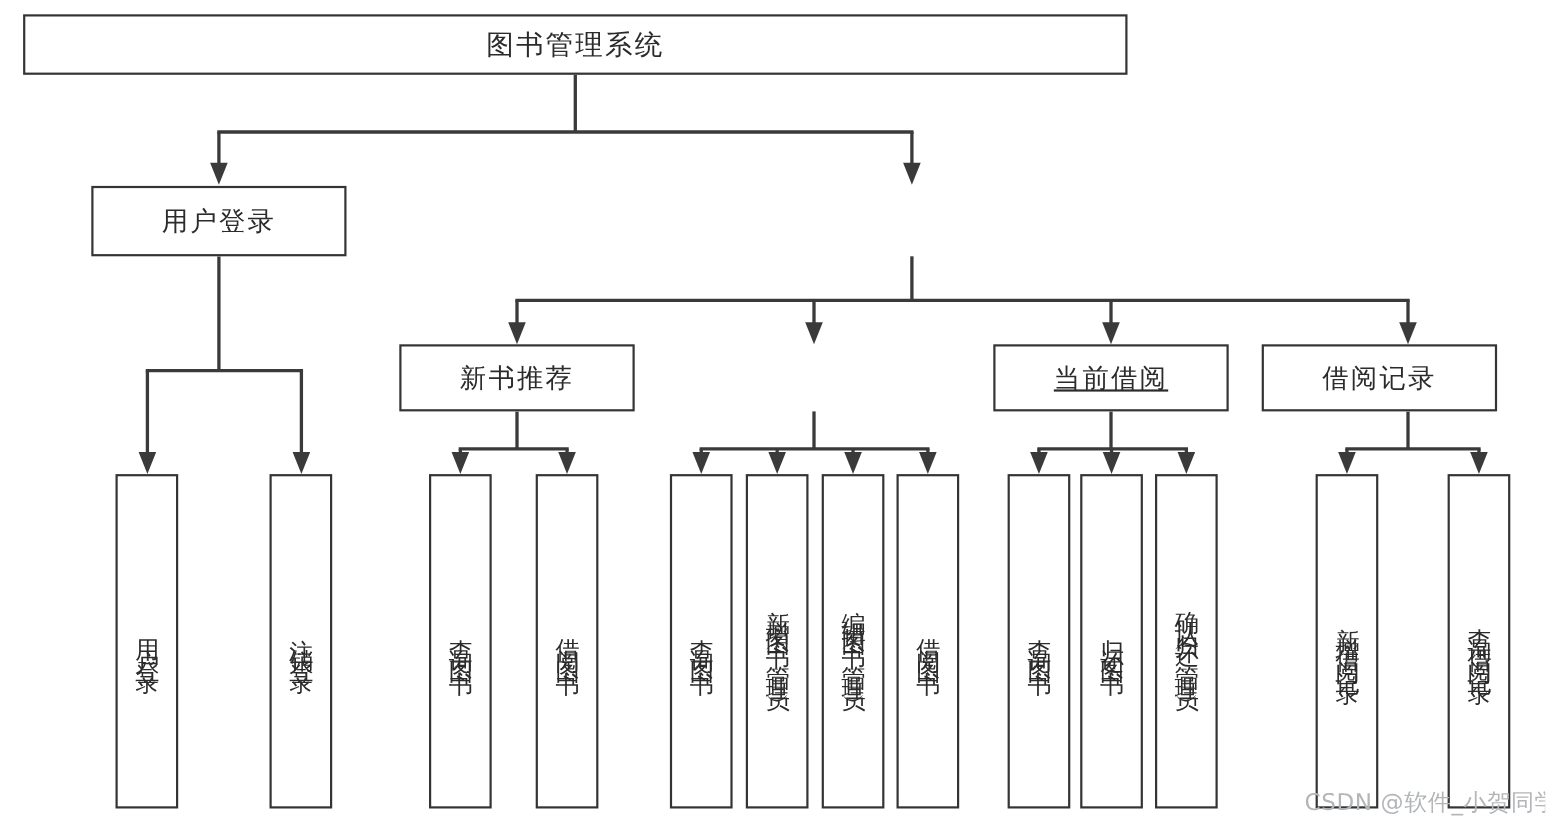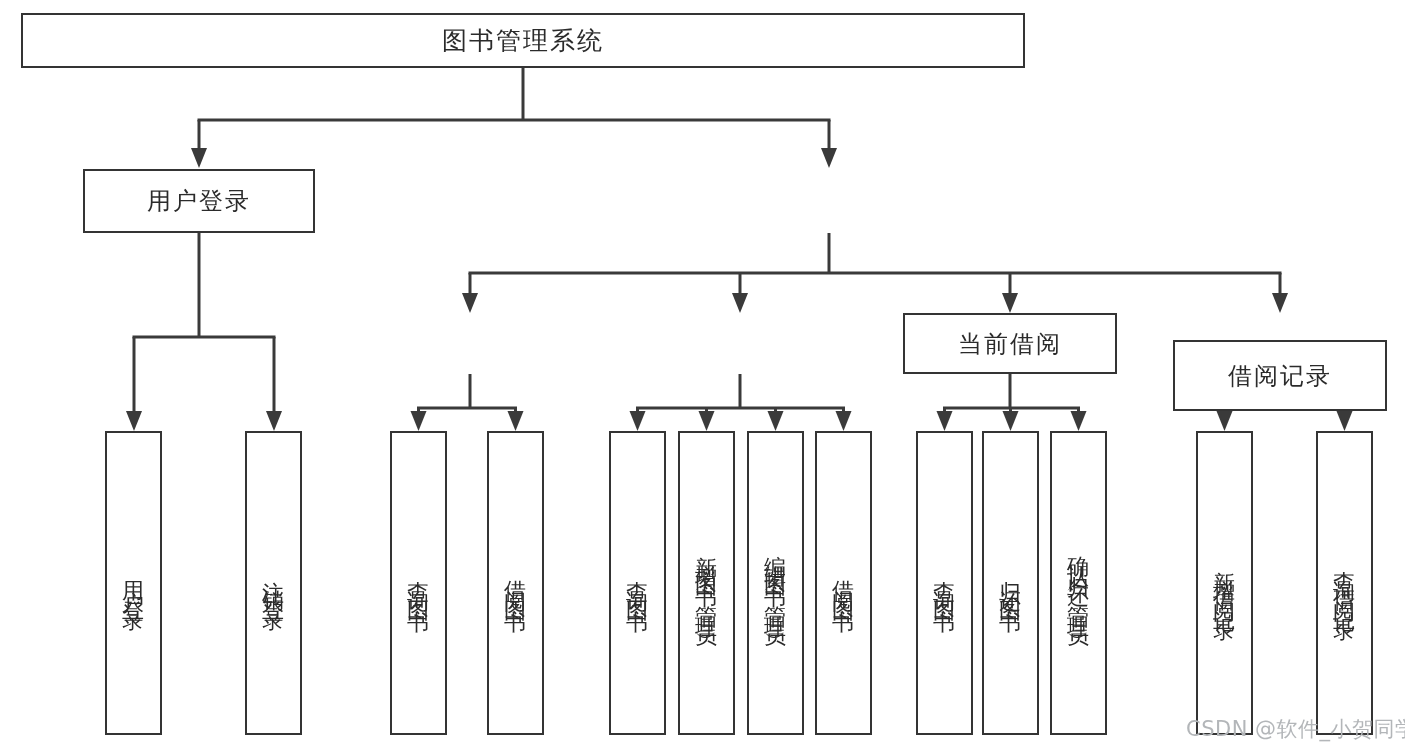--- a/index.html
+++ b/index.html
@@ -20,22 +20,22 @@
     display:flex;align-items:center;justify-content:center;
     color:#2b2b2b;
     box-sizing:border-box;
   }
   .hbox{font-size:24px;letter-spacing:2px;white-space:nowrap;}
   .n-root{left:21px;top:13px;width:1004px;height:55px;font-size:25px;}
   .n-l2-1{left:83px;top:169px;width:232px;height:64px;}
   .n-l2-2{left:713px;top:169px;width:232px;height:64px;}
   .n-l3-1{left:363px;top:313px;width:214px;height:61px;}
   .n-l3-2{left:633px;top:313px;width:214px;height:61px;}
-  .n-l3-3{left:903px;top:313px;width:214px;height:61px;}
-  .n-l3-4{left:1173px;top:313px;width:214px;height:71px;margin-top:27px;}
+  .n-l3-3{left:903px;top:313px;width:214px;height:61px;text-decoration:underline;}
+  .n-l3-4{left:1147px;top:313px;width:214px;height:61px;}
   .leaf{top:431px;width:57px;height:304px;}
   .leaf span{
     writing-mode:vertical-rl;
     text-orientation:mixed;
     font-size:22px;
     letter-spacing:10px;
     line-height:1.05;
     white-space:nowrap;
   }
   .lf-1{left:105px;}  .lf-2{left:245px;}
@@ -114,20 +114,21 @@
     <line x1="1224.5" y1="408" x2="1224.5" y2="414"></line>
     <line x1="1344.5" y1="408" x2="1344.5" y2="414"></line>
     <polygon points="1216.5,411 1232.5,411 1224.5,431"></polygon>
     <polygon points="1336.5,411 1352.5,411 1344.5,431"></polygon>
   </svg>
 
   <div class="box hbox n-root">图书管理系统</div>
 
   <div class="box hbox n-l2-1">用户登录</div>
 
+  <div class="box hbox n-l3-1">新书推荐</div>
   <div class="box hbox n-l3-3">当前借阅</div>
   <div class="box hbox n-l3-4">借阅记录</div>
 
   <div class="box leaf lf-1">
     <span>用户登录</span>
   </div>
   <div class="box leaf lf-2">
     <span>注销登录</span>
   </div>
   <div class="box leaf lf-3">

